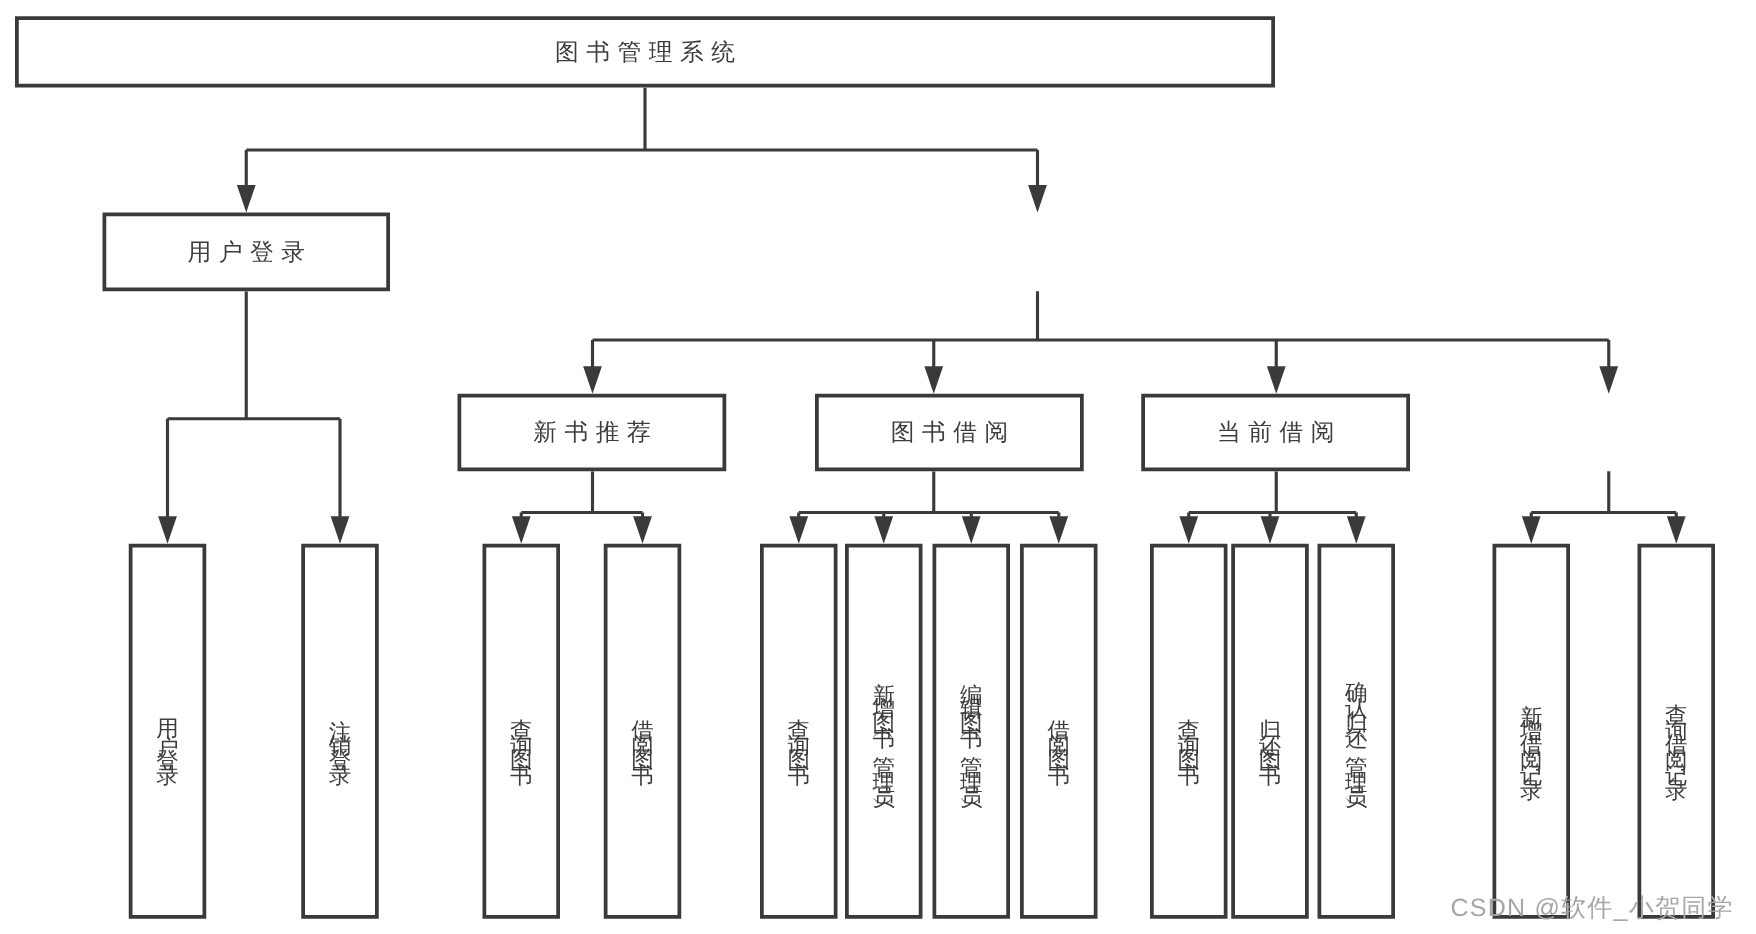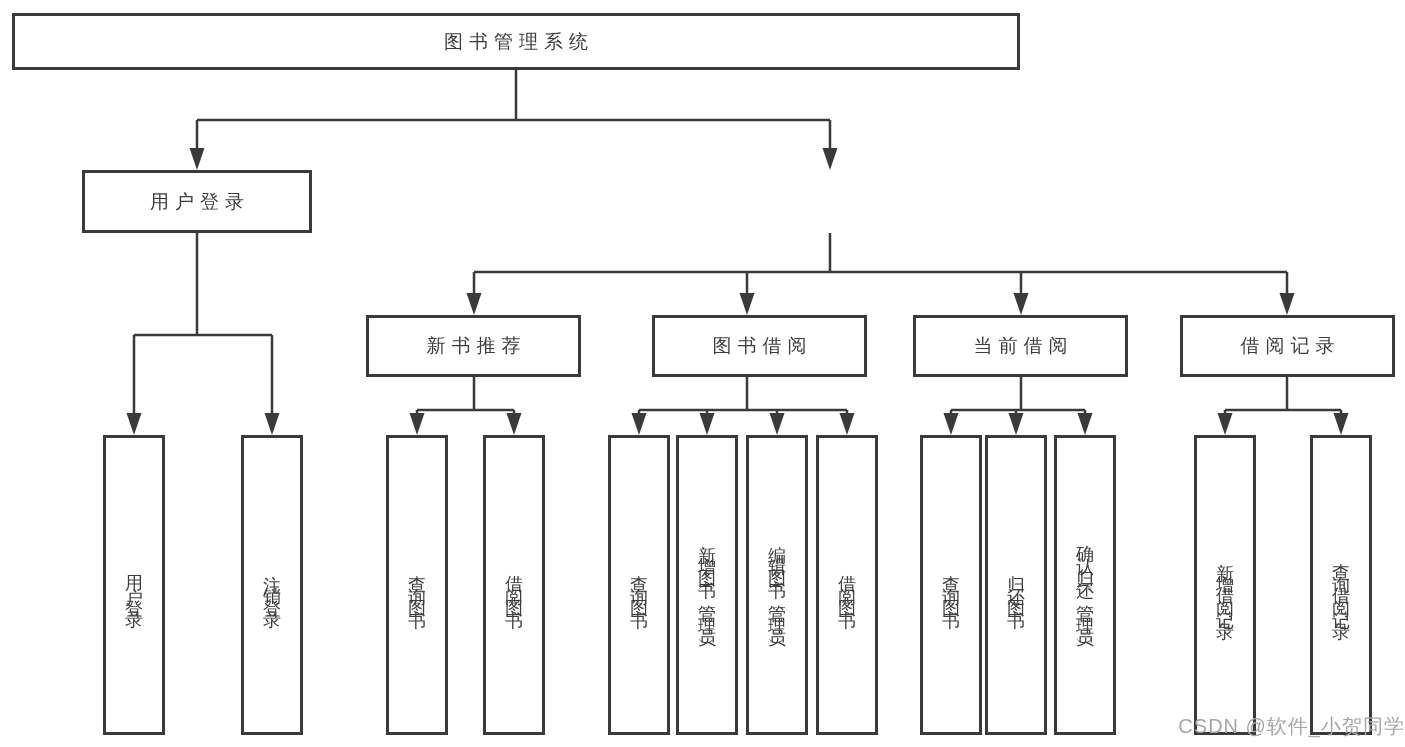--- a/index.html
+++ b/index.html
@@ -10,21 +10,21 @@
   #connectors{position:absolute;left:0;top:0;z-index:1;}
   .node{
     position:absolute;box-sizing:border-box;border:3px solid #3a3a3a;background:#ffffff;
     display:flex;align-items:center;justify-content:center;color:#3d3d3d;z-index:2;
   }
   .htext{font-size:19px;letter-spacing:6px;text-indent:6px;white-space:nowrap;color:#3d3d3d;font-family:Liberation Mono, monospace;}
   .vtext{
     writing-mode:vertical-rl;font-size:18px;letter-spacing:12px;white-space:nowrap;color:#3d3d3d;
   }
   #watermark{
-    position:absolute;right:0;top:713px;z-index:3;font-size:20px;color:#a6a6a6;
+    position:absolute;right:18px;top:713px;z-index:3;font-size:20px;color:#a6a6a6;
     letter-spacing:1px;white-space:nowrap;
   }
 </style>
 </head>
 <body>
 
 <div id="canvas">
 
   <svg id="connectors" width="1405" height="747" viewBox="0 0 1405 747">
     <path d="M516 70 L516 120 M197 120 L830 120 M197 120 L197 150 M830 120 L830 150
@@ -67,23 +67,20 @@
 
   <div class="node" style="left:366px;top:315px;width:215px;height:62px;">
     <span class="htext">新书推荐</span>
   </div>
   <div class="node" style="left:640px;top:315px;width:215px;height:62px;margin-left:12px;">
     <span class="htext">图书借阅</span>
   </div>
   <div class="node" style="left:913px;top:315px;width:215px;height:62px;text-align:right;">
     <span class="htext">当前借阅</span>
   </div>
-  <div class="node" style="left:1180px;top:315px;width:215px;height:62px;">
-    <span class="htext">借阅记录</span>
-  </div>
 
   <div class="node" style="left:103px;top:435px;width:62px;height:300px;">
     <span class="vtext">用户登录</span>
   </div>
   <div class="node" style="left:241px;top:435px;width:62px;height:300px;">
     <span class="vtext">注销登录</span>
   </div>
   <div class="node" style="left:386px;top:435px;width:62px;height:300px;">
     <span class="vtext">查询图书</span>
   </div>

